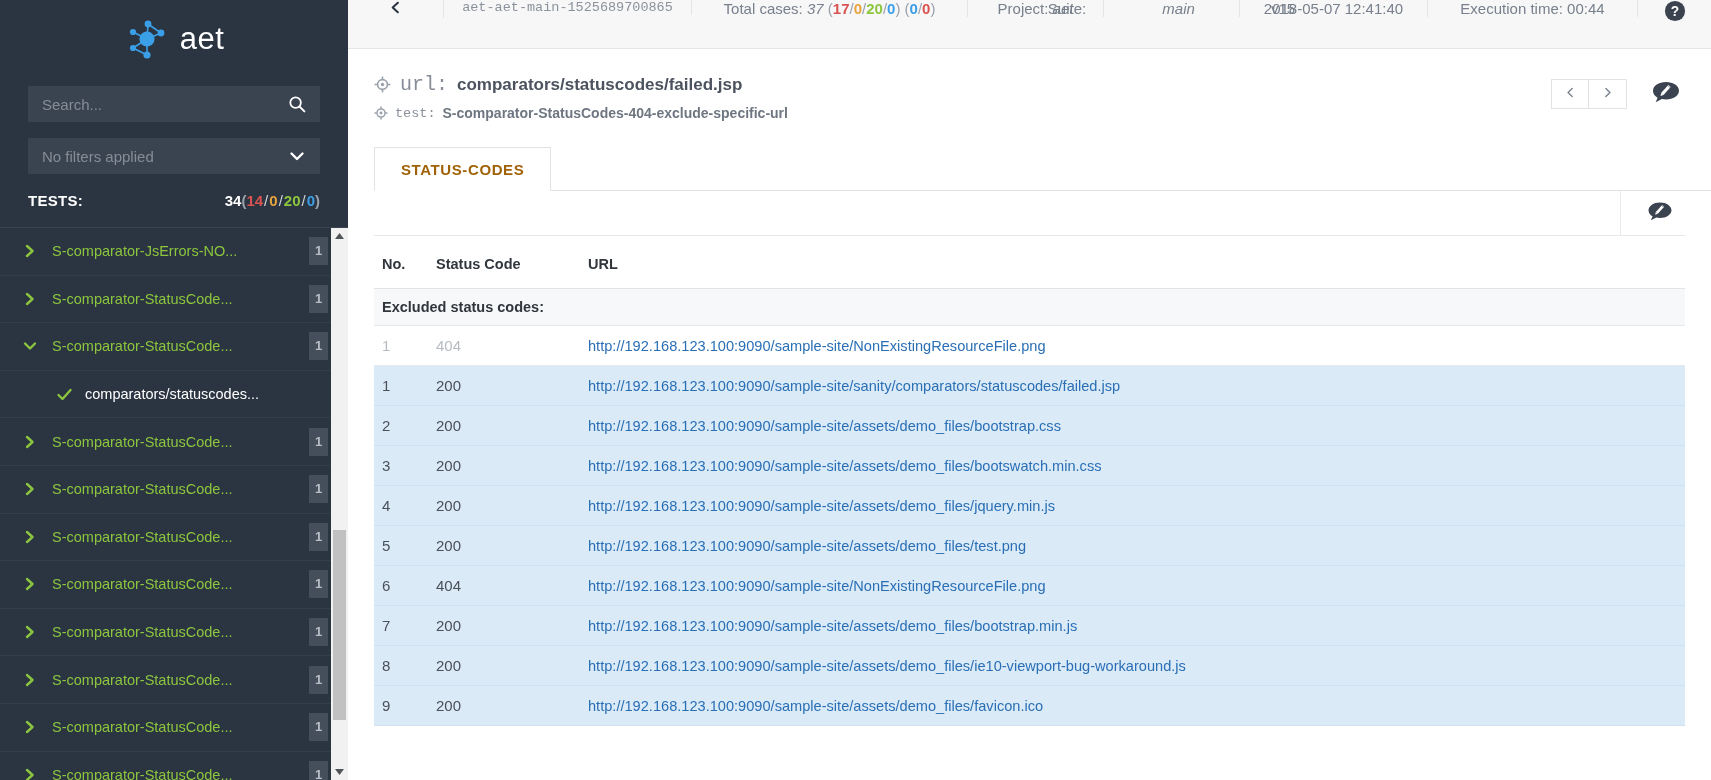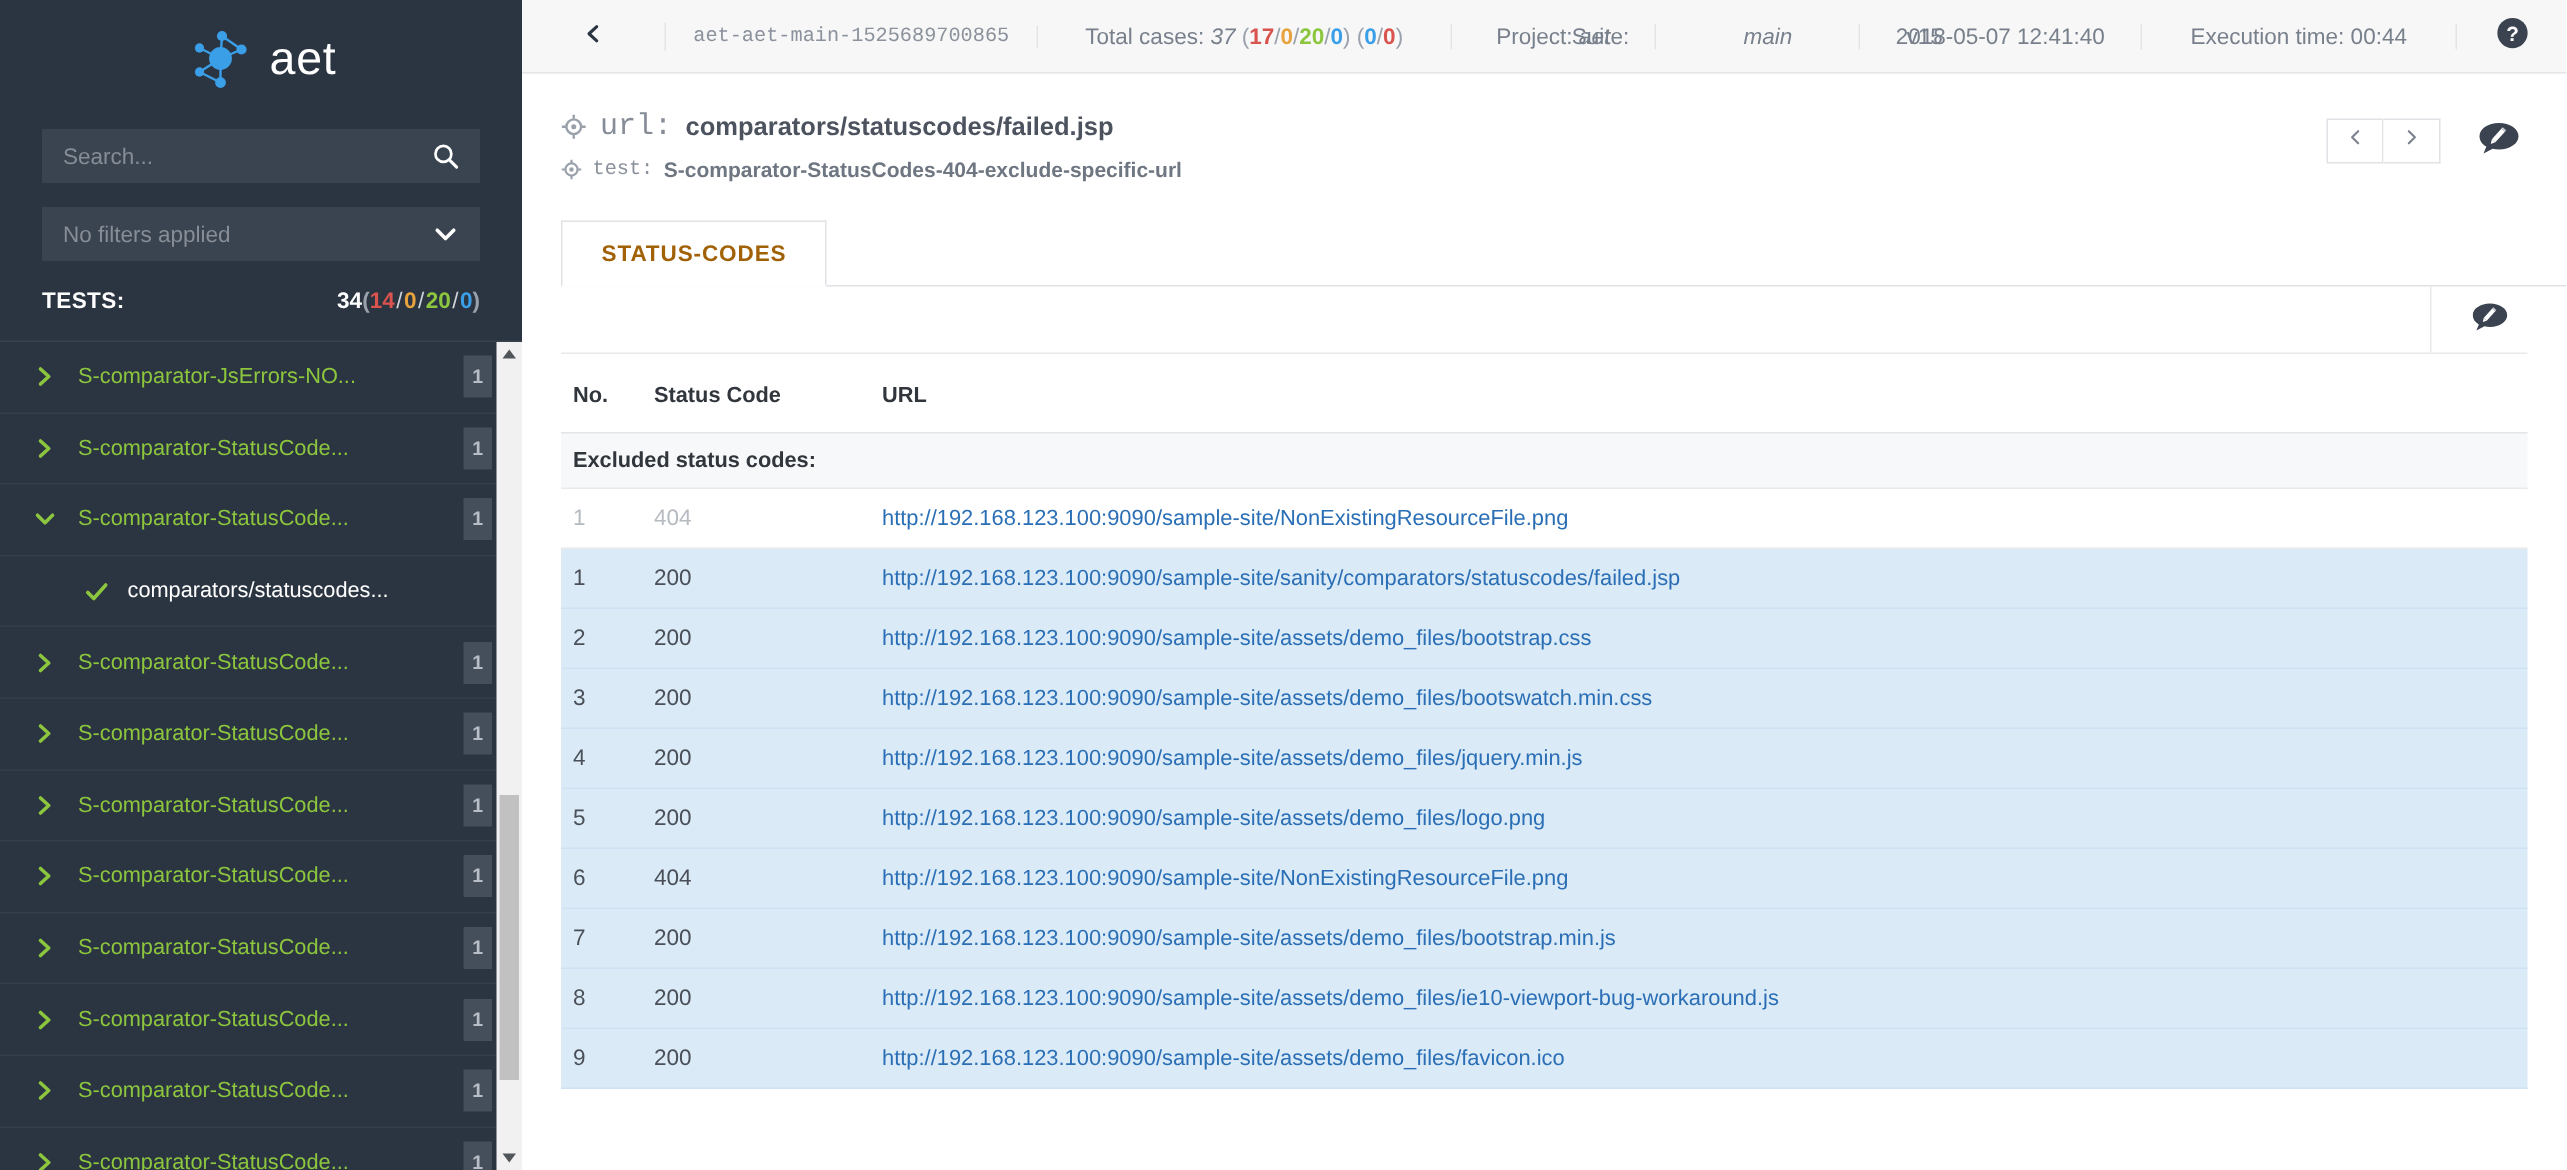--- a/index.html
+++ b/index.html
@@ -110,21 +110,21 @@
     top: 285px; height: 190px;
   }
 
   
   .main { flex: 1; height: 780px; display: flex; flex-direction: column; background: #ffffff; }
 
   .topbar {
     height: 49px; min-height: 49px;
     background: #f7f7f8;
     border-bottom: 1px solid #e3e5e7;
-    display: flex; align-items: center;
+    display: flex; align-items: flex-start;
     font-size: 15px; color: #78808c;
   }
   .tb-cell {
     display: flex; align-items: center; justify-content: center;
     border-right: 1px solid #e3e5e7;
     padding: 0 18px; white-space: nowrap;
   }
   .tb-back { width: 96px; justify-content: center; cursor: pointer; }
   .tb-build { width: 248px; font-family: "Liberation Mono", monospace; font-size: 13.5px; color: #8b929c; }
   .tb-cases { width: 276px; }
@@ -614,21 +614,21 @@
             <td class="col-no">4</td>
             <td class="col-sc">200</td>
             <td class="col-url">
               <a class="url-link" href="#">http://192.168.123.100:9090/sample-site/assets/demo_files/jquery.min.js</a>
             </td>
           </tr>
           <tr class="gathered">
             <td class="col-no">5</td>
             <td class="col-sc">200</td>
             <td class="col-url">
-              <a class="url-link" href="#">http://192.168.123.100:9090/sample-site/assets/demo_files/logo.png</a>
+              <a class="url-link" href="#">http://192.168.123.100:9090/sample-site/assets/demo_files/test.png</a>
             </td>
           </tr>
           <tr class="gathered">
             <td class="col-no">6</td>
             <td class="col-sc">404</td>
             <td class="col-url">
               <a class="url-link" href="#">http://192.168.123.100:9090/sample-site/NonExistingResourceFile.png</a>
             </td>
           </tr>
           <tr class="gathered">

